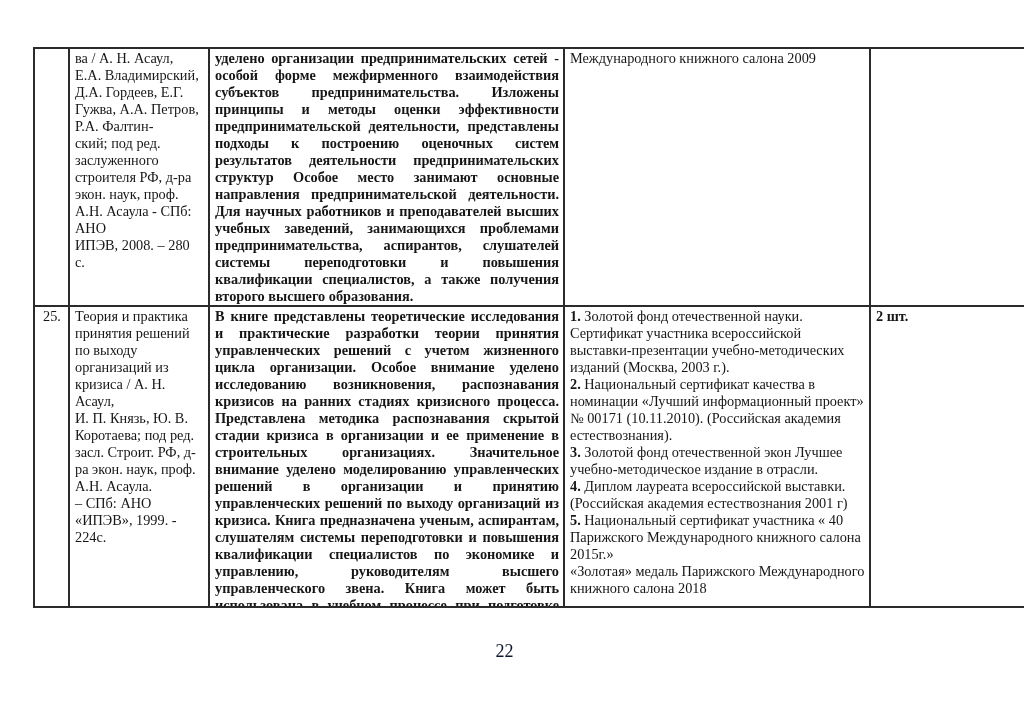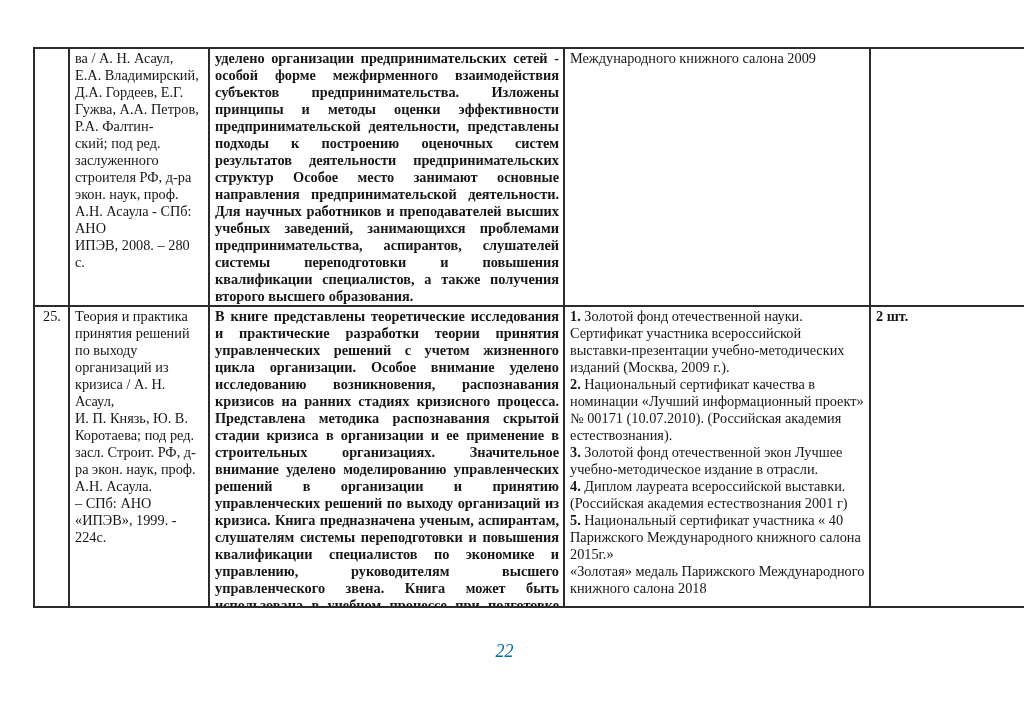--- a/index.html
+++ b/index.html
@@ -44,23 +44,22 @@
   .bottom-border {
     position: absolute;
     left: 33px; top: 606px;
     width: 991px; height: 2px;
     background: #2b2b2b;
   }
   .page-number {
     position: absolute;
     left: 0; top: 641px; width: 1009px;
     text-align: center;
-    font-style: italic;
     font-size: 18px;
-    color: #0369a1;
+    color: #0f172a;
   }
 </style>
 </head>
 <body>
 
 <div class="page">
 
   <div class="table-clip">
     <table class="book-table">
       <colgroup>
@@ -105,22 +104,22 @@
 И. П. Князь, Ю. В.
 Коротаева; под ред.
 засл. Строит. РФ, д-
 ра экон. наук, проф.
 А.Н. Асаула.
 – СПб: АНО
 «ИПЭВ», 1999. -
 224с.</td>
         <td class="cell-desc">В книге представлены теоретические исследования и практические разработки теории принятия управленческих решений с учетом жизненного цикла организации. Особое внимание уделено исследованию возникновения, распознавания кризисов на ранних стадиях кризисного процесса. Представлена методика распознавания скрытой стадии кризиса в организации и ее применение в строительных организациях. Значительное внимание уделено моделированию управленческих решений в организации и принятию управленческих решений по выходу организаций из кризиса. Книга предназначена ученым, аспирантам, слушателям системы переподготовки и повышения квалификации специалистов по экономике и управлению, руководителям высшего управленческого звена. Книга может быть использована в учебном процессе при подготовке специалистов обучающихся по</td>
         <td class="cell-awards">
-          <p><span class="award-num">1. </span><span>Золотой фонд отечественной науки. Сертификат участника всероссийской выставки-презентации учебно-методических изданий (Москва, 2009 г.).</span></p>
-          <p><span class="award-num">2. </span><span>Национальный сертификат качества  в номинации «Лучший информационный проект» № 00171 (10.07.2010).  (Российская академия естествознания).</span></p>
+          <p><span class="award-num">1. </span><span>Золотой фонд отечественной науки. Сертификат участника всероссийской выставки-презентации учебно-методических изданий (Москва, 2003 г.).</span></p>
+          <p><span class="award-num">2. </span><span>Национальный сертификат качества  в номинации «Лучший информационный проект» № 00171 (10.11.2010).  (Российская академия естествознания).</span></p>
           <p><span class="award-num">3. </span><span>Золотой фонд отечественной экон  Лучшее учебно-методическое издание в отрасли.</span></p>
           <p><span class="award-num">4. </span><span>Диплом лауреата всероссийской выставки. (Российская академия естествознания 2001 г)</span></p>
           <p><span class="award-num">5. </span><span>Национальный сертификат участника « 40 Парижского Международного книжного салона 2015г.»</span></p>
           <p><span class="award-num"></span><span>«Золотая» медаль Парижского Международного книжного салона 2018</span></p>
         </td>
         <td class="cell-qty">2 шт.</td>
       </tr>
     </tbody>
       </table>
   </div>

